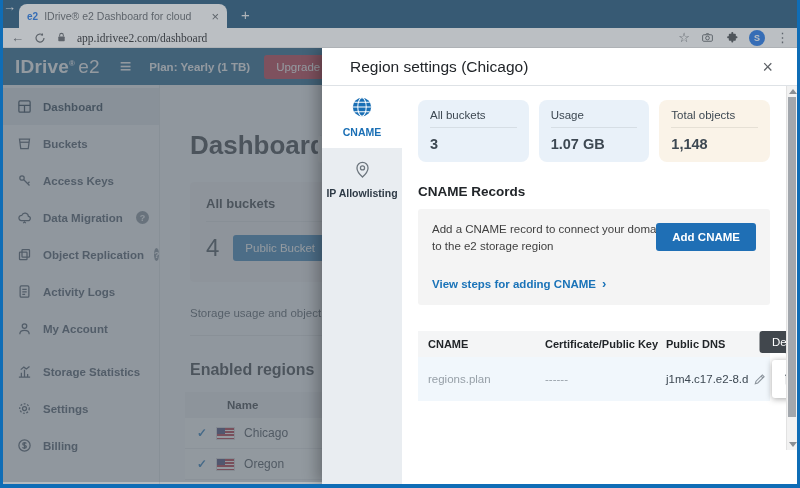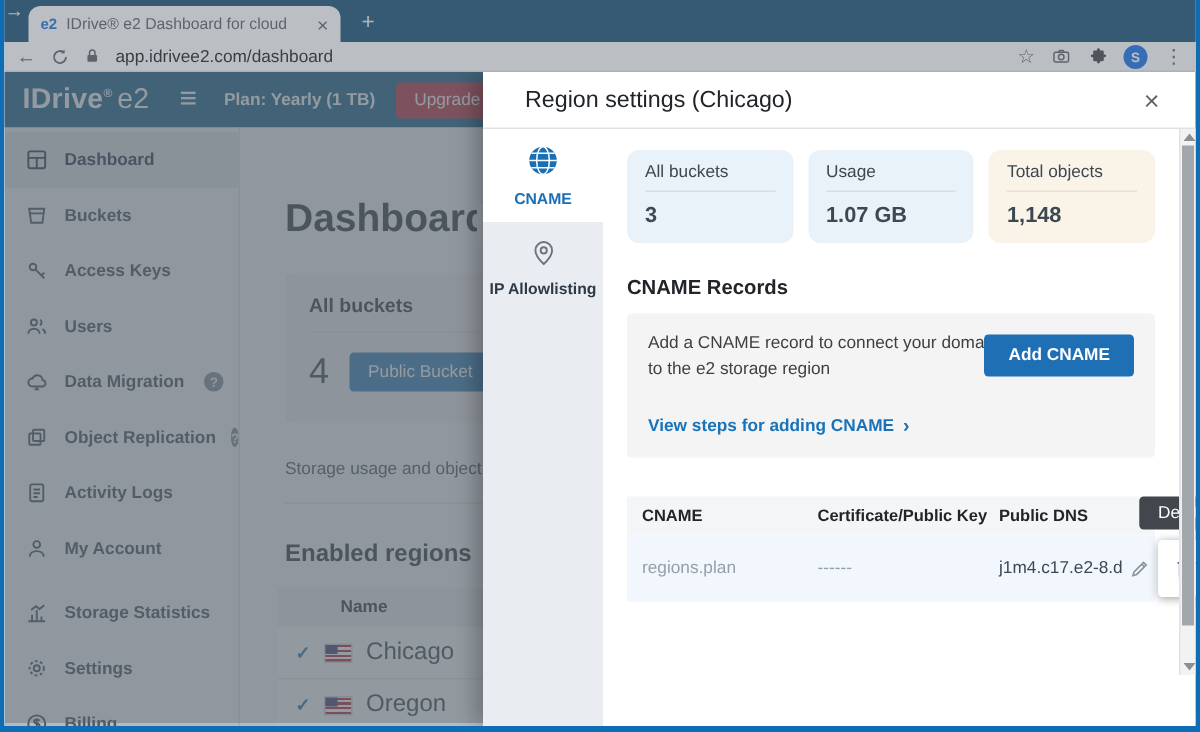--- a/index.html
+++ b/index.html
@@ -9,21 +9,21 @@
   
   .tabstrip { position:relative; height:28px; background:#1d5277; }
   .tab { position:absolute; left:16px; top:4px; width:208px; height:24px; background:#fff; border-radius:8px 8px 0 0; display:flex; align-items:center; padding:0 8px; gap:6px; }
   .favicon { color:#1a73e8; font-weight:bold; font-size:10px; flex:0 0 auto; }
   .tab-title { font-size:10.5px; color:#5f6368; white-space:nowrap; overflow:hidden; flex:1; }
   .tab-close { font-size:13px; color:#5f6368; flex:0 0 auto; cursor:default; }
   .new-tab { position:absolute; left:238px; top:6px; color:#e8eaed; font-size:15px; line-height:18px; }
   .toolbar { height:20px; background:#fff; display:flex; align-items:center; padding:0 8px; gap:10px; border-bottom:1px solid #e8e8e8; }
   .nav-glyph { font-size:13px; color:#5f6368; line-height:1; }
   .nav-glyph.dim { color:#b6babe; }
-  .urltext { font-size:11.5px; color:#202124; flex:1; }
+  .urltext { font-size:11.5px; color:#202124; flex:1;font-family:Liberation Serif, serif; }
   .toolbar .right { display:flex; align-items:center; gap:11px; margin-left:auto; }
   .avatar { width:16px; height:16px; border-radius:50%; background:#1a73e8; color:#fff; font-size:9px; font-weight:bold; display:flex; align-items:center; justify-content:center; }
 
   
   .page { position:relative; height:436px; background:#fff; overflow:hidden; }
   .dim { position:absolute; inset:0; background:rgba(92,102,112,0.42); z-index:5; }
 
   .appbar { position:absolute; left:0; top:0; width:100%; height:37px; background:#0f5a8a; display:flex; align-items:center; padding:0 12px; gap:14px; z-index:1; }
   .logo { color:#fff; font-size:19px; font-weight:bold; letter-spacing:0.2px; }
   .logo sup { font-size:8px; }
@@ -52,21 +52,21 @@
   .create-bucket-btn { background:#2e7cb5; color:#fff; border:none; font-size:11.5px; padding:7px 12px; border-radius:3px; }
   .storage-note { position:absolute; left:30px; top:222px; font-size:11.5px; color:#49535d; white-space:nowrap; }
   .main-divider { position:absolute; left:30px; top:250px; right:0; height:1px; background:#e2e4e6; }
   .enabled-title { position:absolute; left:30px; top:276px; font-size:16px; font-weight:bold; color:#2b3138; }
   .regions-table { position:absolute; left:25px; top:307px; width:300px; }
   .regions-head { background:#eceef0; padding:7px 0 7px 42px; font-size:11.5px; font-weight:bold; color:#2b3138; }
   .region-row { display:flex; align-items:center; gap:10px; padding:8px 0 8px 12px; border-bottom:1px solid #e7e9eb; background:#fbfbfc; }
   .check { color:#1a73b8; font-size:12px; font-weight:bold; }
   .us-flag { width:17px; height:11px; position:relative; background:repeating-linear-gradient(180deg,#b22234 0 1.6px,#fff 1.6px 3.2px); box-shadow:0 0 0 1px rgba(0,0,0,0.15); }
   .us-flag::after { content:""; position:absolute; left:0; top:0; width:8px; height:6px; background:#3c3b6e; }
-  .region-name { font-size:16px; color:#3a434c; }
+  .region-name { font-size:12px; color:#3a434c; }
 
   
   .panel { position:absolute; left:319px; top:0; right:0; bottom:0; background:#fff; z-index:10; box-shadow:-5px 0 14px rgba(0,0,0,0.28); }
   .panel-header { height:38px; display:flex; align-items:center; padding:0 24px 0 28px; border-bottom:1px solid #dee2e6; }
   .panel-title { font-size:15.5px; color:#212529; }
   .panel-close { margin-left:auto; font-size:18px; color:#5f6368; line-height:1; }
   .panel-body { position:absolute; top:38px; left:0; right:0; bottom:0; }
   .ptabs { position:absolute; left:0; top:0; bottom:0; width:80px; background:#e9edf1; }
   .ptab { height:62px; display:flex; flex-direction:column; align-items:center; justify-content:center; gap:6px; font-size:10.5px; font-weight:bold; color:#2e3a46; text-align:center; padding:4px; }
   .ptab.active { background:#fff; color:#1a6fb5; }
@@ -188,29 +188,20 @@
             <svg width="15" height="15" viewBox="0 0 24 24" fill="none" stroke-width="2">
               <circle cx="8" cy="8" r="3.5"></circle>
               <path d="M10.5 10.5L20 20M17 17l3-3"></path>
             </svg>
           </span>
         <span class="slabel">Access Keys</span>
       </div>
       <div class="side-item">
         <span class="sicon">
             <svg width="15" height="15" viewBox="0 0 24 24" fill="none" stroke-width="2">
-              <circle cx="9" cy="8" r="3.2"></circle>
-              <path d="M3 20c0-3.4 2.8-5.4 6-5.4s6 2 6 5.4M15.5 5.2a3.2 3.2 0 0 1 0 5.6M18 15c2 .8 3 2.4 3 5"></path>
-            </svg>
-          </span>
-        <span class="slabel">Users</span>
-      </div>
-      <div class="side-item">
-        <span class="sicon">
-            <svg width="15" height="15" viewBox="0 0 24 24" fill="none" stroke-width="2">
               <path d="M7 17a4.2 4.2 0 1 1 .6-8.4 5.5 5.5 0 0 1 10.6 1.5A3.4 3.4 0 0 1 17.5 17H7z"></path>
               <path d="M10 21l2-2 2 2"></path>
             </svg>
           </span>
         <span class="slabel">Data Migration</span>
         <span class="help-badge">?</span>
       </div>
       <div class="side-item">
         <span class="sicon">
             <svg width="15" height="15" viewBox="0 0 24 24" fill="none" stroke-width="2">

